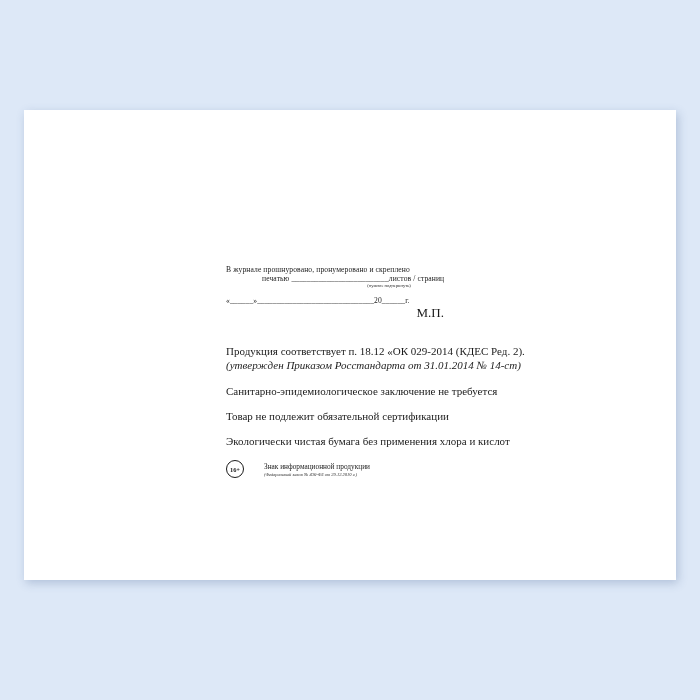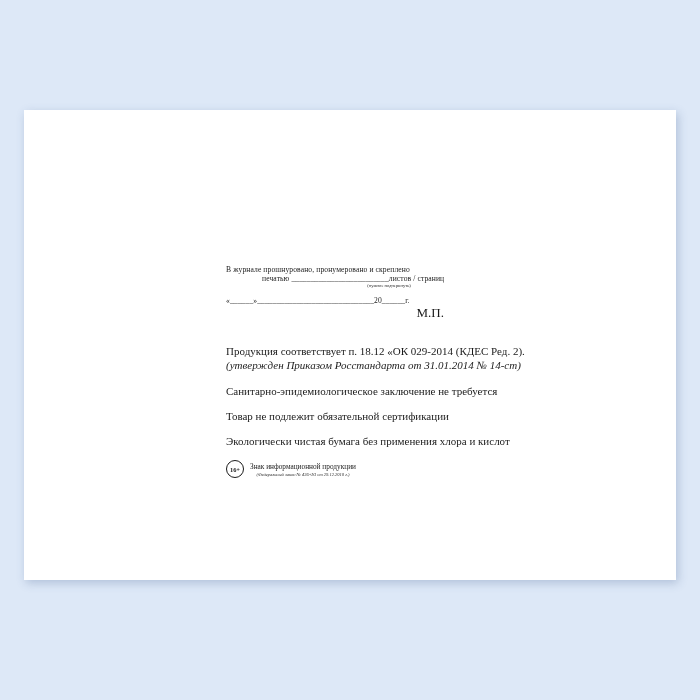--- a/index.html
+++ b/index.html
@@ -83,23 +83,22 @@
     font-size: 6.4px;
     font-weight: bold;
     color: #1b1b1b;
     display: flex;
     align-items: center;
     justify-content: center;
     flex: 0 0 auto;
     font-family: "Liberation Serif", serif;
   }
   .badge-text {
-    margin-left: 6px;
+    margin-left: 20px;
     padding-top: 2px;
-    text-align: center;
   }
   .badge-title {
     font-size: 7.3px;
     color: #1b1b1b;
     white-space: nowrap;
   }
   .badge-sub {
     font-size: 4.5px;
     font-style: italic;
     color: #2a2a2a;

